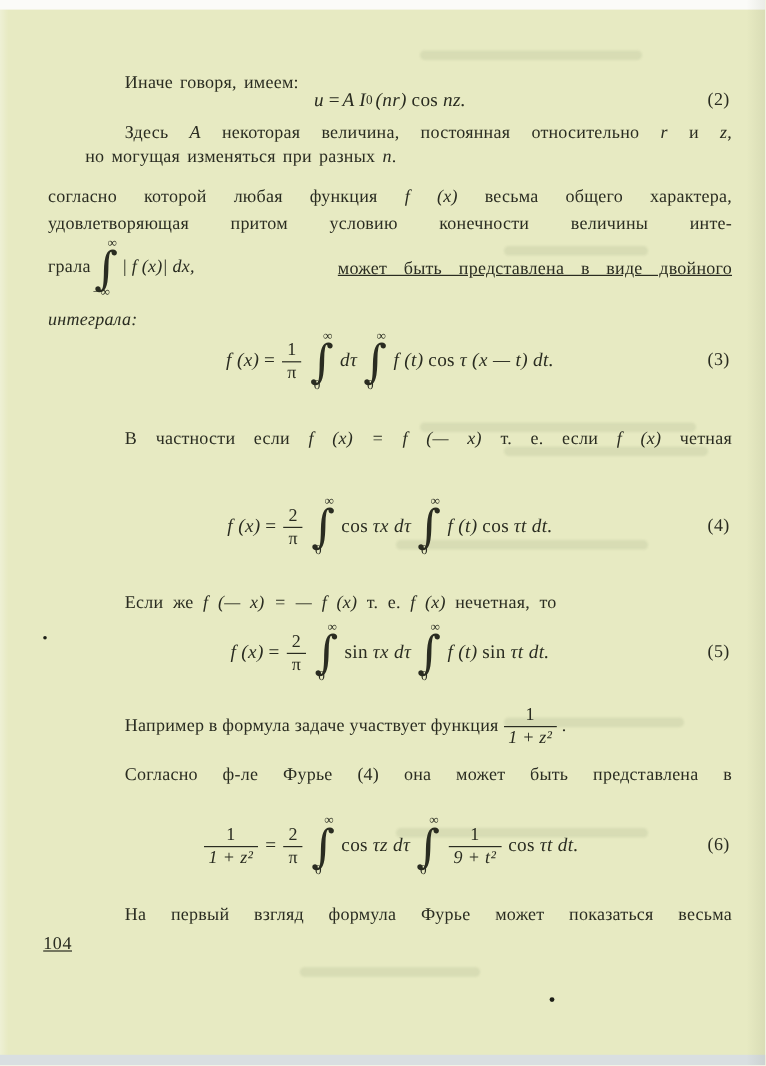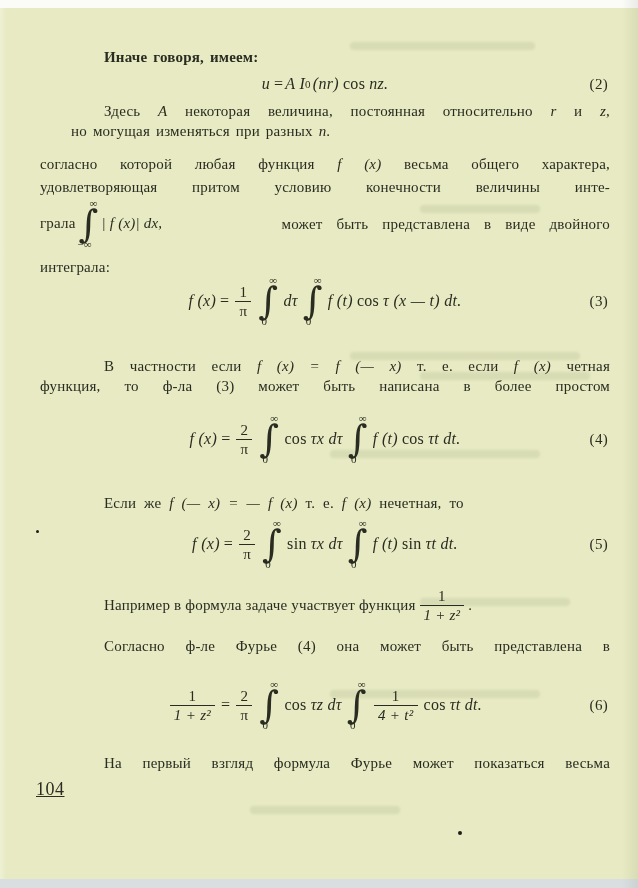--- a/index.html
+++ b/index.html
@@ -39,42 +39,42 @@
   .int .lim.top{transform:translateX(5px);margin-bottom:-1px;}
   .int .lim.bot{transform:translateX(-4px);margin-top:-2px;}
 
   .frac{display:inline-flex;flex-direction:column;align-items:center;margin:0 4px;
     font-size:15px;line-height:1.2;text-align:center;}
   .frac .num{padding:0 4px;}
   .frac .den{border-top:1px solid #2a2c21;padding:0 4px;}
 
   sub{font-size:11px;font-style:normal;}
 
-  .pagenum{position:absolute;font-size:18px;letter-spacing:0.5px;text-decoration:underline;}
+  .pagenum{position:absolute;font-size:15px;letter-spacing:0.5px;text-decoration:underline;}
   .dot{position:absolute;background:#1d1f17;border-radius:50%;}
   .ghost{position:absolute;height:8px;border-radius:4px;background:rgba(110,125,80,0.12);
     filter:blur(1px);pointer-events:none;}
 </style>
 </head>
 <body>
 
 <div class="page">
   <div class="strip-top"></div>
   <div class="strip-bottom"></div>
 
   <div class="ghost" style="left:350px;top:42px;width:185px;"></div>
   <div class="ghost" style="left:420px;top:205px;width:120px;"></div>
   <div class="ghost" style="left:350px;top:352px;width:230px;"></div>
   <div class="ghost" style="left:420px;top:372px;width:170px;"></div>
   <div class="ghost" style="left:330px;top:450px;width:210px;"></div>
   <div class="ghost" style="left:420px;top:598px;width:150px;"></div>
   <div class="ghost" style="left:330px;top:690px;width:210px;"></div>
   <div class="ghost" style="left:250px;top:806px;width:150px;"></div>
 
-  <div class="line short indent" style="top:48px;font-weight:bold;">
+  <div class="line short indent" style="top:60px;">
     <span>Иначе говоря, имеем:</span>
   </div>
 
   <div class="formula" style="top:70px;height:28px;">
     <span class="v f-tok">u</span>
     <span class="up f-tok">=</span>
     <span class="v">A I</span>
       <sub>0</sub>
     <span class="v f-tok">(nr)</span>
     <span class="up f-tok">cos</span>
@@ -98,23 +98,23 @@
   <div class="fline" style="top:196px;height:56px;justify-content:space-between;">
     <span class="group">
       <span>грала</span>
       <span class="int">
         <span class="lim top">∞</span>
         <span class="sign">∫</span>
         <span class="lim bot">−∞</span>
       </span>
       <span class="v">| f (x)| dx,</span>
     </span>
-    <span style="word-spacing:10px;">может быть представлена в виде двойного</span>
-  </div>
-  <div class="line short" style="top:258px;">
+    <span style="word-spacing:10px;text-decoration:underline;">может быть представлена в виде двойного</span>
+  </div>
+  <div class="line short" style="top:258px;font-style:italic;">
     <span>интеграла:</span>
   </div>
 
   <div class="formula" style="top:270px;height:62px;">
     <span class="v f-tok">f (x)</span>
     <span class="up f-tok">=</span>
     <span class="frac up">
       <span class="num">1</span>
       <span class="den">π</span>
     </span>
@@ -130,23 +130,20 @@
       <span class="lim bot">0</span>
     </span>
     <span class="v f-tok">f (t)</span>
     <span class="up f-tok">cos</span>
     <span class="v f-tok">τ (x — t) dt.</span>
     <span class="eq-label">(3)</span>
   </div>
 
   <div class="line indent" style="top:357px;">
     <span>В частности если </span><span class="v">f (x) = f (— x)</span><span> т. е. если </span><span class="v">f (x)</span><span> четная</span>
-  </div>
-  <div class="line" style="top:377px;">
-    <span>функция, то ф-ла (3) может быть написана в более простом</span>
   </div>
 
   <div class="formula" style="top:406px;height:66px;">
     <span class="v f-tok">f (x)</span>
     <span class="up f-tok">=</span>
     <span class="frac up">
       <span class="num">2</span>
       <span class="den">π</span>
     </span>
     <span class="int">
@@ -226,21 +223,21 @@
     </span>
     <span class="up f-tok">cos</span>
     <span class="v f-tok">τz dτ</span>
     <span class="int">
       <span class="lim top">∞</span>
       <span class="sign">∫</span>
       <span class="lim bot">0</span>
     </span>
     <span class="frac">
       <span class="num up">1</span>
-      <span class="den v">4 + t²</span>
+      <span class="den v">9 + t²</span>
     </span>
     <span class="up f-tok">cos</span>
     <span class="v f-tok">τt dt.</span>
     <span class="eq-label">(6)</span>
   </div>
 
   <div class="line indent" style="top:734px;margin-top:20px;">
     <span>На первый взгляд формула Фурье может показаться весьма</span>
   </div>
 

